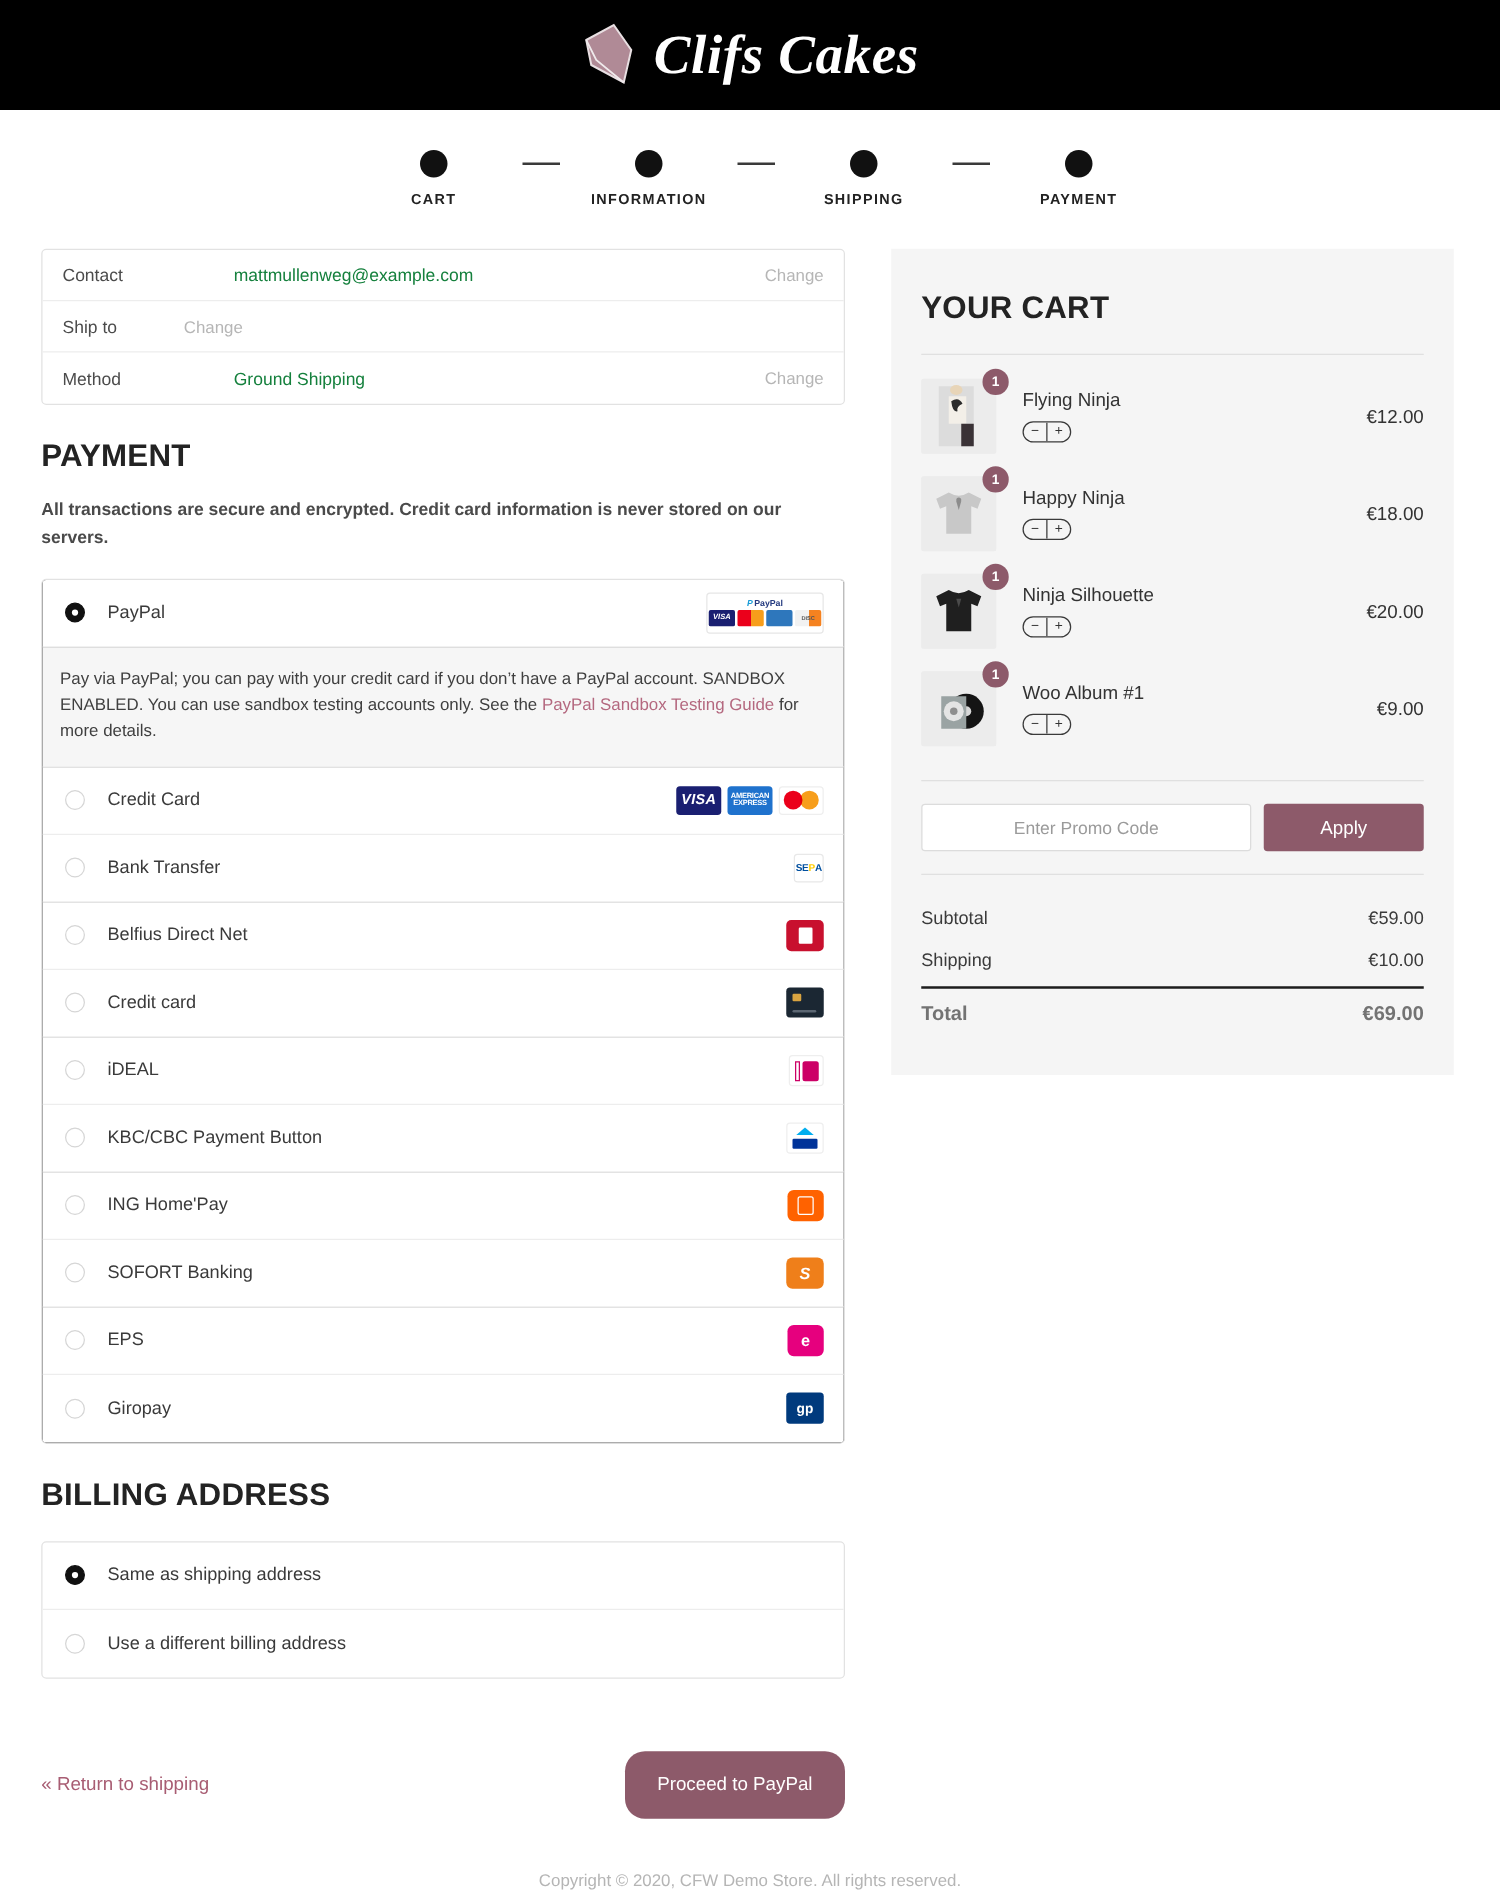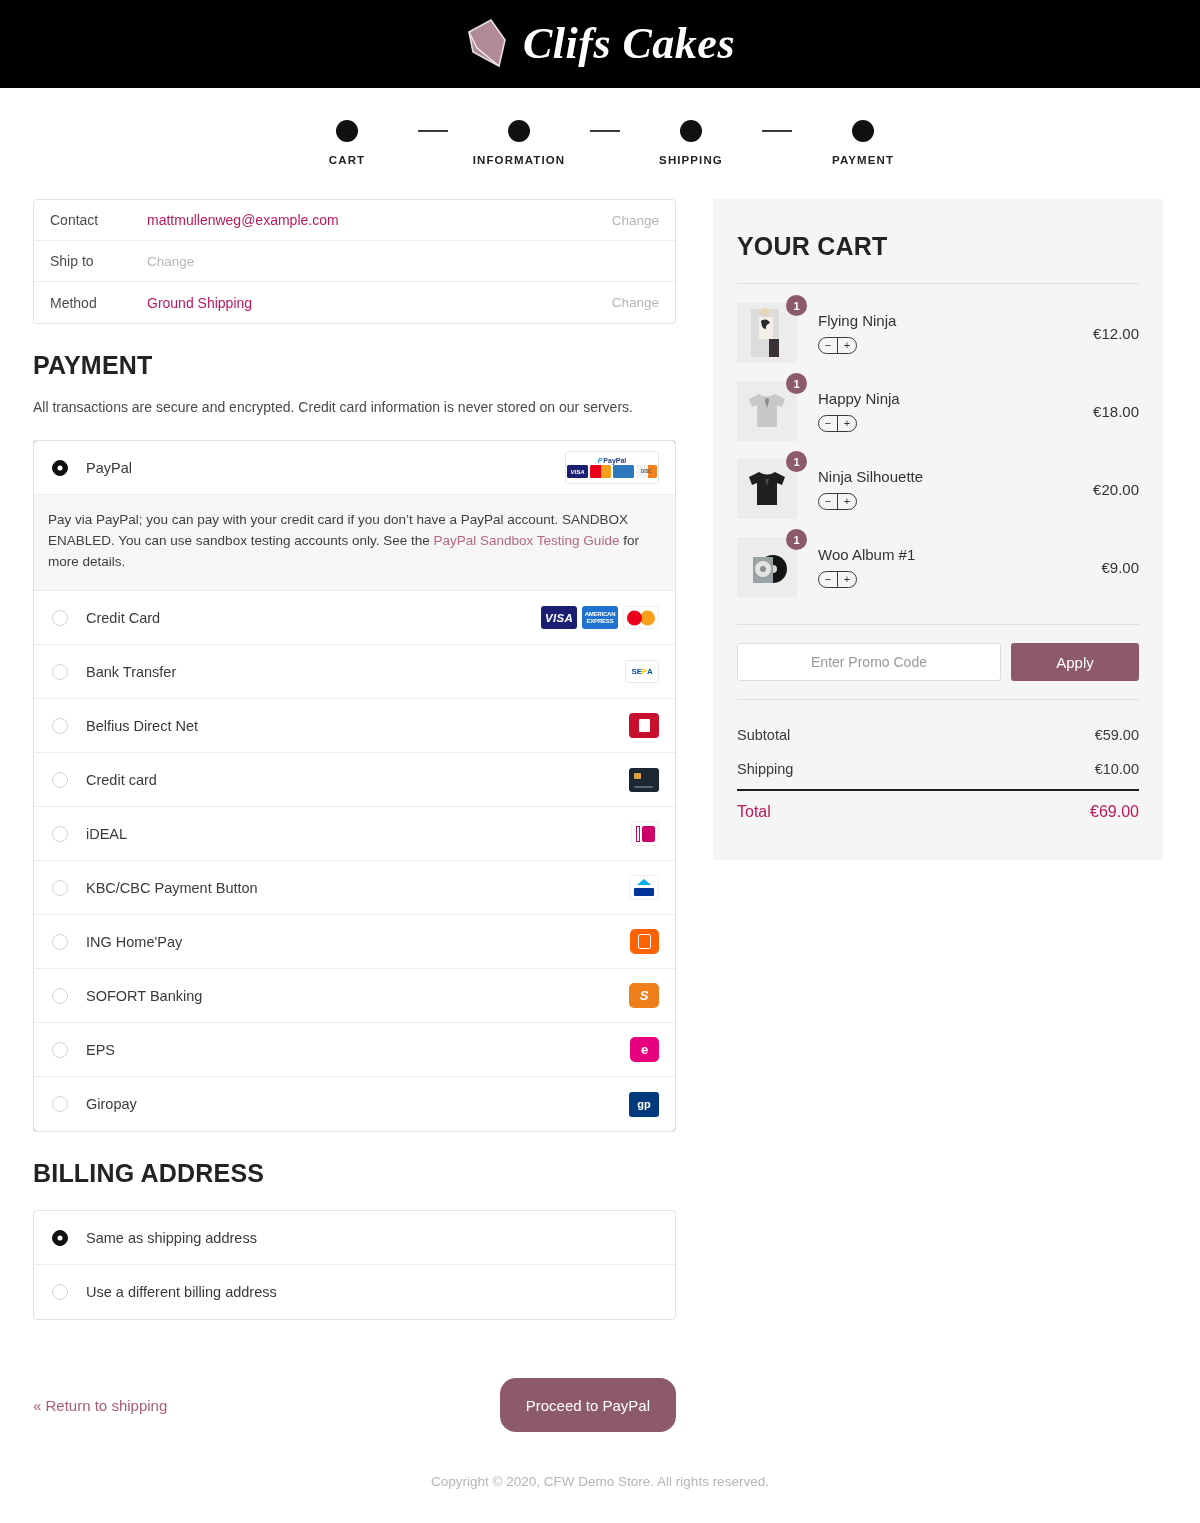--- a/index.html
+++ b/index.html
@@ -81,21 +81,21 @@
   .summary-row {
     display: flex;
     align-items: center;
     height: 41px;
     padding: 0 16px;
     border-bottom: 1px solid #ededed;
     font-size: 14px;
   }
   .summary-row:last-child { border-bottom: none; }
   .summary-key { width: 97px; color: #4b4b4b; flex: none; }
-  .summary-val { flex: 1; color: #be185d; }
+  .summary-val { flex: 1; color: #15803d; margin-left: 40px; }
   .summary-change {
     color: #b6b6b6;
     font-size: 13.5px;
     cursor: pointer;
   }
 
   
   h2.section-title {
     font-size: 25px;
     font-weight: 700;
@@ -103,20 +103,21 @@
     color: #232323;
     margin: 27px 0 0 0;
     text-transform: uppercase;
   }
   .section-desc {
     font-size: 14px;
     line-height: 1.6;
     color: #4a4a4a;
     margin: 16px 0 0 0;
     max-width: 600px;
+    font-weight: bold;
   }
 
   
   .methods {
     margin-top: 22px;
     border: 1px solid #e2e2e2;
     border-radius: 4px;
     overflow: hidden;
     background: #404040;
   }
@@ -181,21 +182,21 @@
   .chip-visa { width: 36px; background: #1a1f71; font-style: italic; font-size: 11.5px; letter-spacing: 0.3px; }
   .chip-amex { width: 36px; background: #1f72cd; font-size: 6px; line-height: 1.05; text-align: center; padding: 1px; font-weight: 700; }
   .chip-mc { width: 36px; background: #ffffff; position: relative; border: 1px solid #eee; }
   .mc-c1, .mc-c2 {
     position: absolute; top: 50%; width: 15px; height: 15px; border-radius: 50%;
     transform: translateY(-50%);
   }
   .mc-c1 { left: 3px; background: #eb001b; }
   .mc-c2 { right: 3px; background: #f79e1b; mix-blend-mode: multiply; }
   .chip-sepa {
-    width: 34px; background: #ffffff; border: 1px solid #e8e8e8;
+    width: 24px; background: #ffffff; border: 1px solid #e8e8e8;
     color: #10508c; font-size: 8px; font-weight: 700;
   }
   .chip-sepa .s-blue { color: #004f9f; }
   .chip-sepa .s-gold { color: #ffcc00; }
   .chip-belfius { width: 30px; height: 25px; background: #c8102e; border-radius: 4px; }
   .chip-belfius .bf-inner {
     width: 11px; height: 13px; background: #fff; border-radius: 1px;
     margin: 6px auto 0 auto;
     display: block;
   }
@@ -359,21 +360,21 @@
     width: 128px; height: 38px; background: #8d5a6a; color: #fff; border: none;
     border-radius: 3px; font-size: 15px; cursor: pointer;
     font-family: "Liberation Sans", sans-serif;
   }
   .totals { margin-top: 18px; }
   .total-row {
     display: flex; justify-content: space-between; align-items: center;
     font-size: 14.5px; color: #3a3a3a; padding: 9px 0;
   }
   .total-row.grand {
-    font-weight: 400; font-size: 16px; color: #be185d;
+    font-weight: 700; font-size: 16px; color: #737373;
     border-top: 2px solid #1d1d1d; padding-top: 12px; margin-top: 3px;
   }
 
   
   .site-footer {
     text-align: center;
     font-size: 13.5px;
     color: #b5b5b5;
     padding: 42px 0 24px 0;
   }

